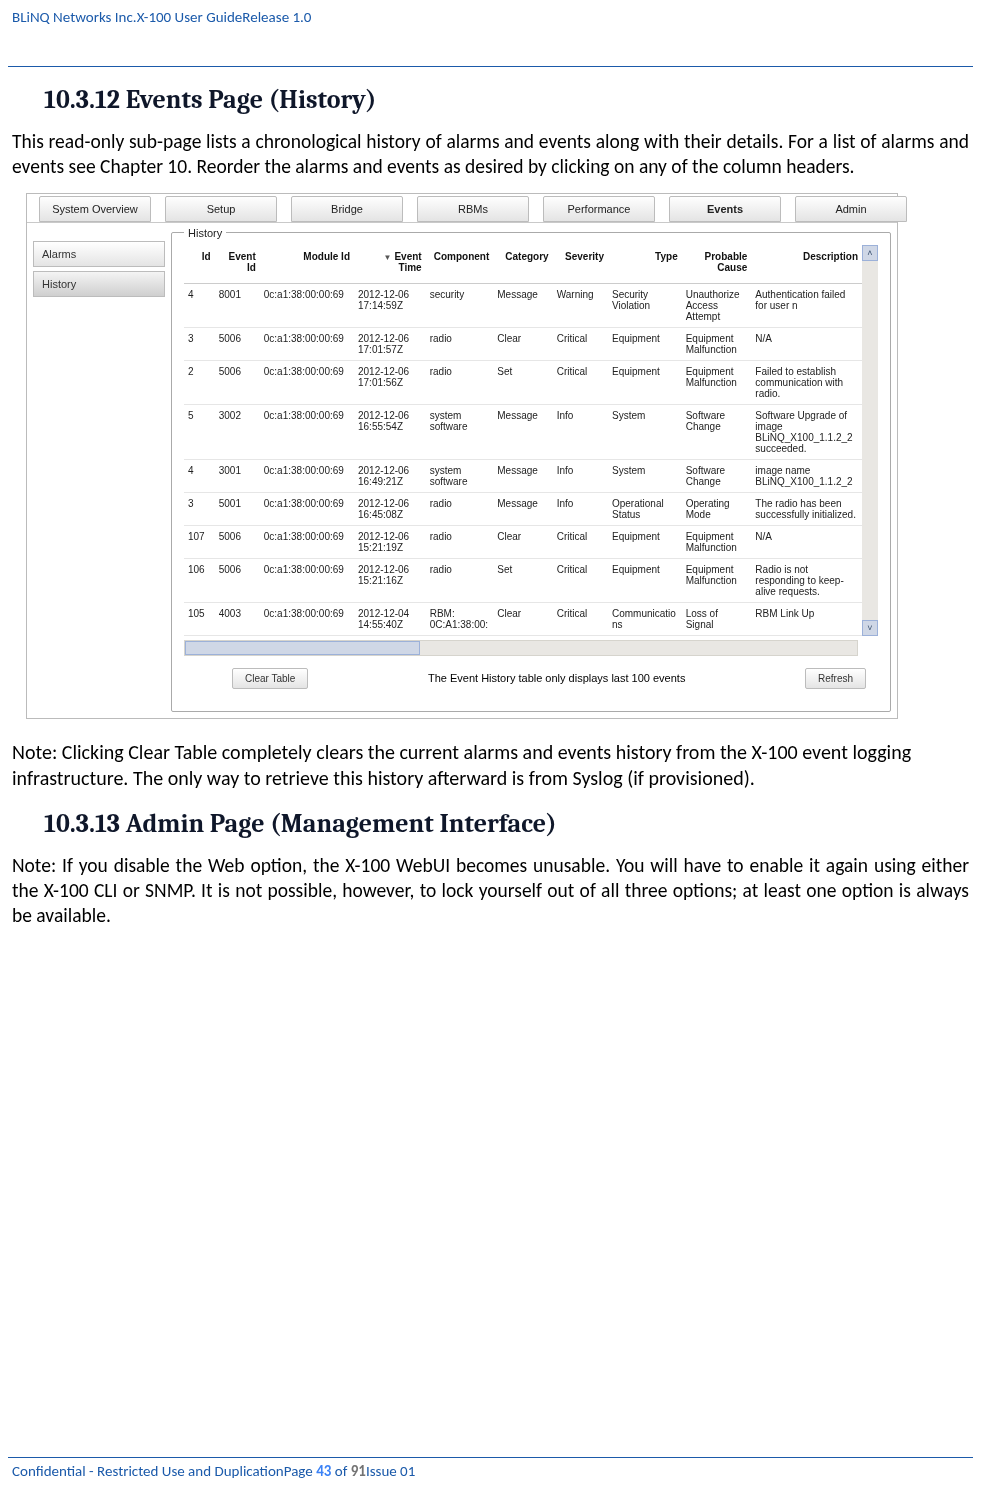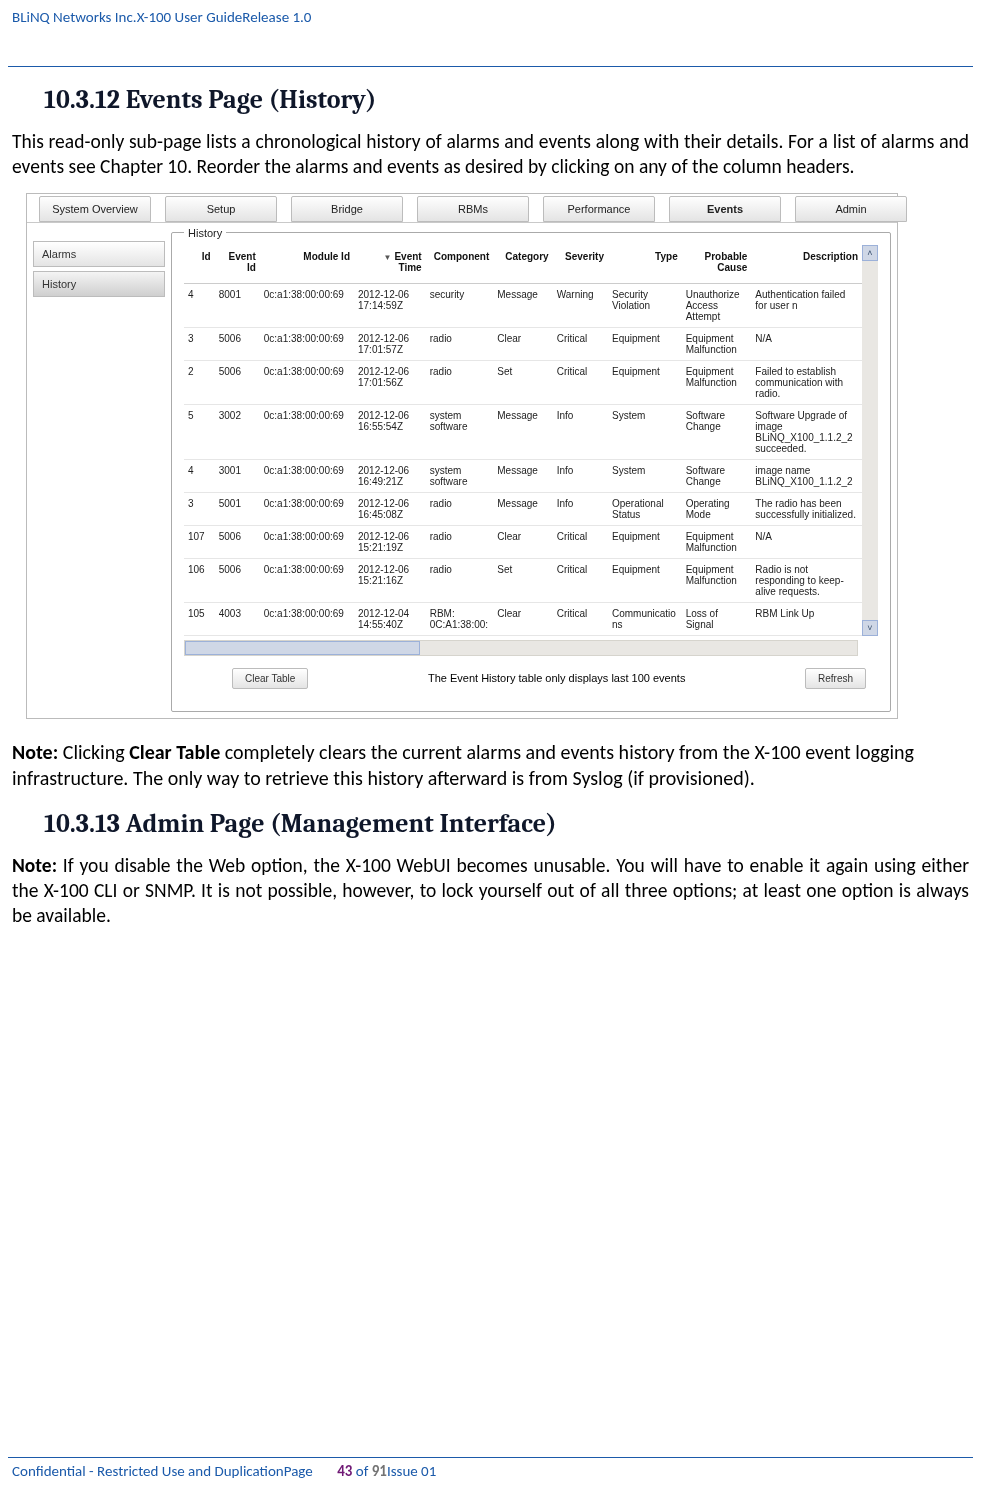--- a/index.html
+++ b/index.html
@@ -40,21 +40,21 @@
     font-size: 19.5px;
     line-height: 1.28;
     margin: 10px 0 14px 0;
     text-align: justify;
   }
   p.note {
     font-size: 20px;
     line-height: 1.32;
     margin: 20px 0 8px 0;
   }
-  .bold { font-weight: 700; }
+  .bold { font-weight: 400; }
   
   .shot {
     border: 1px solid #bbb;
     margin: 10px 0 6px 14px;
     width: 870px;
     background: #fff;
     font-family: Arial, Helvetica, sans-serif;
   }
   .tabbar {
     display: flex;
@@ -191,21 +191,21 @@
     border: 1px solid #9cb1d9;
     box-sizing: border-box;
   }
   .footer {
     position: absolute;
     bottom: 16px;
     left: 8px; right: 8px;
   }
   .footer .bottom-rule { margin-bottom: 4px; }
   .footer-row span.mid { }
-  .page-num { color: #701a75; font-weight: 700; margin-left: 21px; }
+  .page-num { color: #3b82f6; font-weight: 700; }
   .page-total { font-weight: 700; color: #737373; }
 </style>
 </head>
 <body>
 
 <div class="page">
   <div class="header-row">
     <span>BLiNQ Networks Inc.</span>
     <span>X-100 User Guide</span>
     <span>Release 1.0</span>

